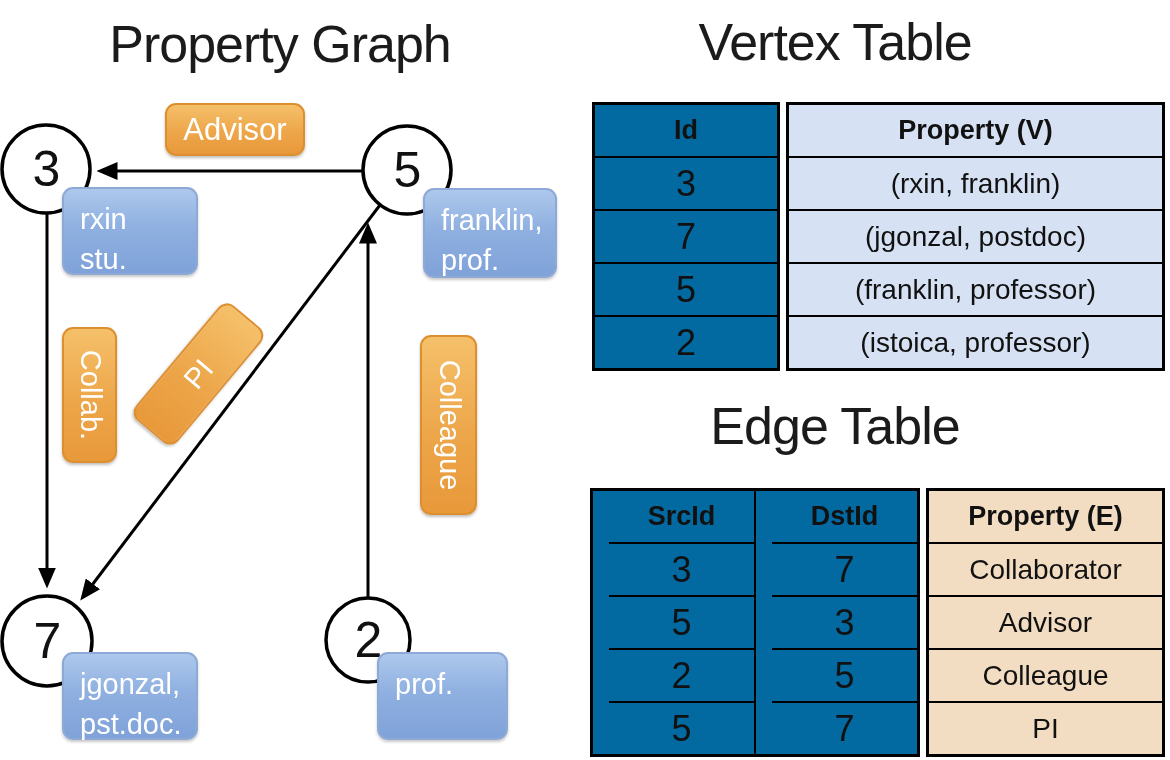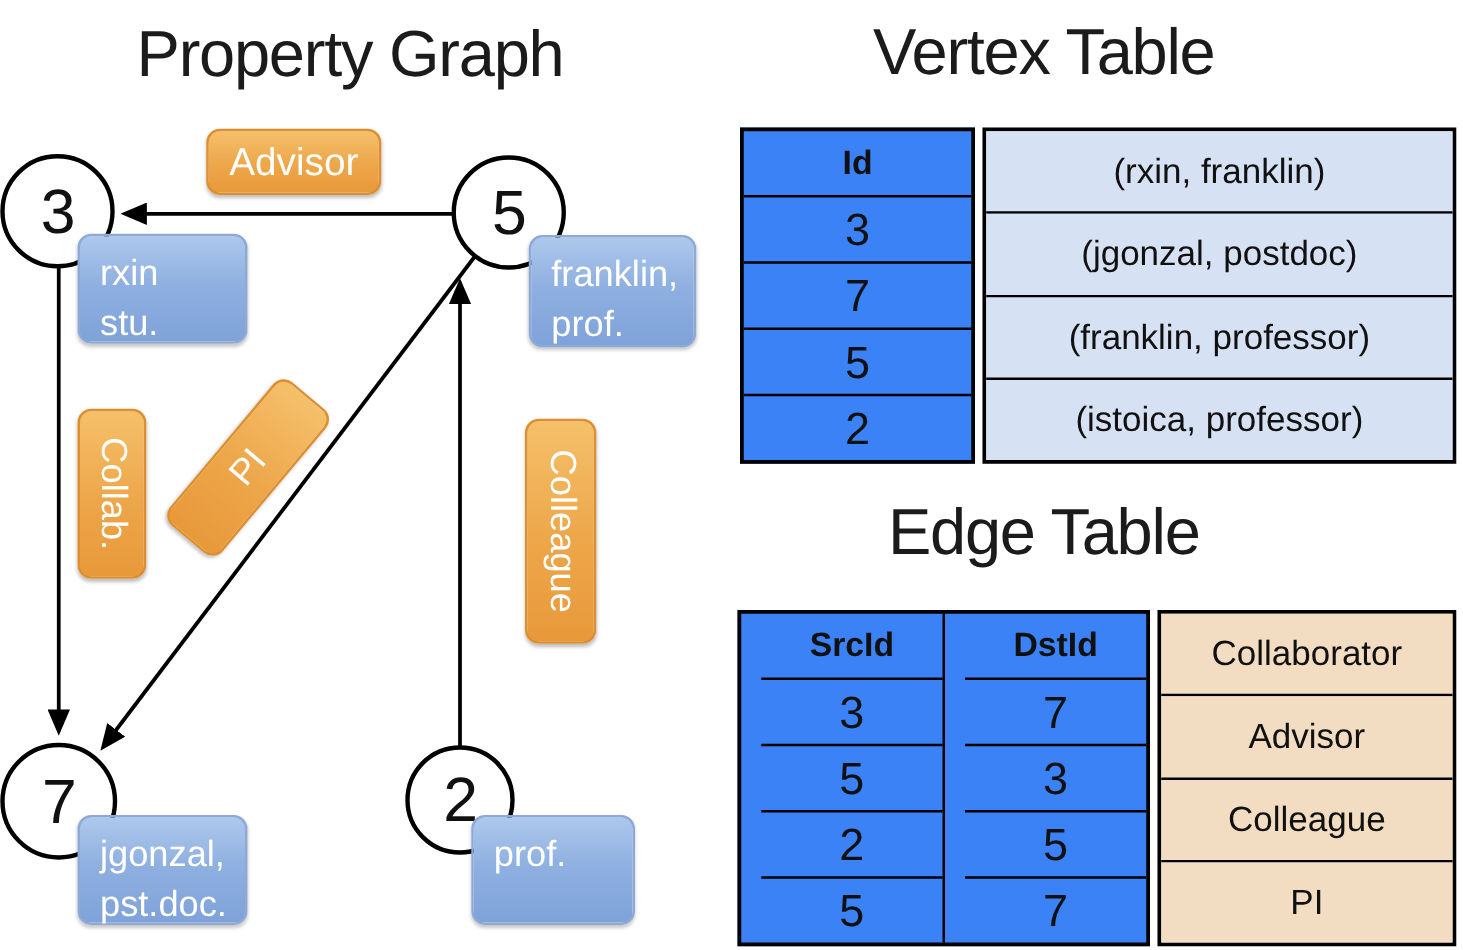--- a/index.html
+++ b/index.html
@@ -34,21 +34,21 @@
     transform:translate(-50%,-50%) rotate(-90deg);
   }
   .node-num {
     position:absolute; width:90px; height:90px; display:flex; align-items:center;
     justify-content:center; font-size:50px; color:#111; letter-spacing:-1px;
   }
   .gsvg { position:absolute; left:0; top:0; }
   
   .tbox {
     position:absolute; box-sizing:border-box; border:3px solid #000;
-    display:flex; flex-direction:column; background:#3b82f6;
+    display:flex; flex-direction:column; background:#0369a1;
   }
   .tbox .cell {
     flex:1 1 0; display:flex; align-items:center; justify-content:center;
     font-size:28px; border-bottom:2px solid #000; color:#111;
   }
   .tbox .cell:last-child { border-bottom:none; }
   .tbox .cell.num { font-size:36px; }
   .tbox .cell.hdr { font-weight:bold; font-size:27px; }
   .fill-blue { background:#d6e1f3; }
   .fill-tan  { background:#f3ddc2; }
@@ -119,20 +119,21 @@
 
   <div class="tbox" style="left:592px; top:102px; width:188px; height:269px;">
     <div class="cell hdr">Id</div>
     <div class="cell num">3</div>
     <div class="cell num">7</div>
     <div class="cell num">5</div>
     <div class="cell num">2</div>
   </div>
 
   <div class="tbox fill-blue" style="left:786px; top:102px; width:379px; height:269px;">
+    <div class="cell hdr fill-blue">Property (V)</div>
     <div class="cell fill-blue">(rxin, franklin)</div>
     <div class="cell fill-blue">(jgonzal, postdoc)</div>
     <div class="cell fill-blue">(franklin, professor)</div>
     <div class="cell fill-blue">(istoica, professor)</div>
   </div>
 
   <div class="title" style="left:580px; top:396px; width:510px;">Edge Table</div>
 
   <div class="tbox twocol" style="left:590px; top:488px; width:330px; height:269px;">
     <div class="col first">
@@ -145,19 +146,20 @@
     <div class="col">
       <div class="cell hdr">DstId</div>
       <div class="cell num">7</div>
       <div class="cell num">3</div>
       <div class="cell num">5</div>
       <div class="cell num">7</div>
     </div>
   </div>
 
   <div class="tbox fill-tan" style="left:926px; top:488px; width:239px; height:269px;">
+    <div class="cell hdr fill-tan">Property (E)</div>
     <div class="cell fill-tan">Collaborator</div>
     <div class="cell fill-tan">Advisor</div>
     <div class="cell fill-tan">Colleague</div>
     <div class="cell fill-tan">PI</div>
   </div>
 
 </div>
 
 </body></html>

